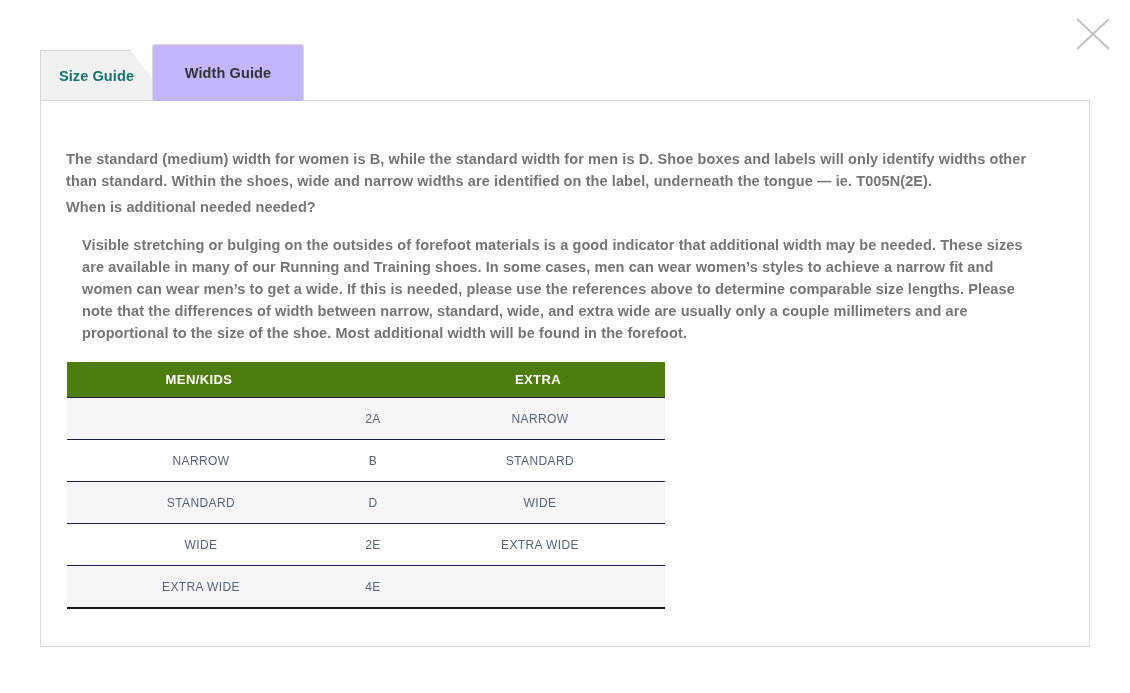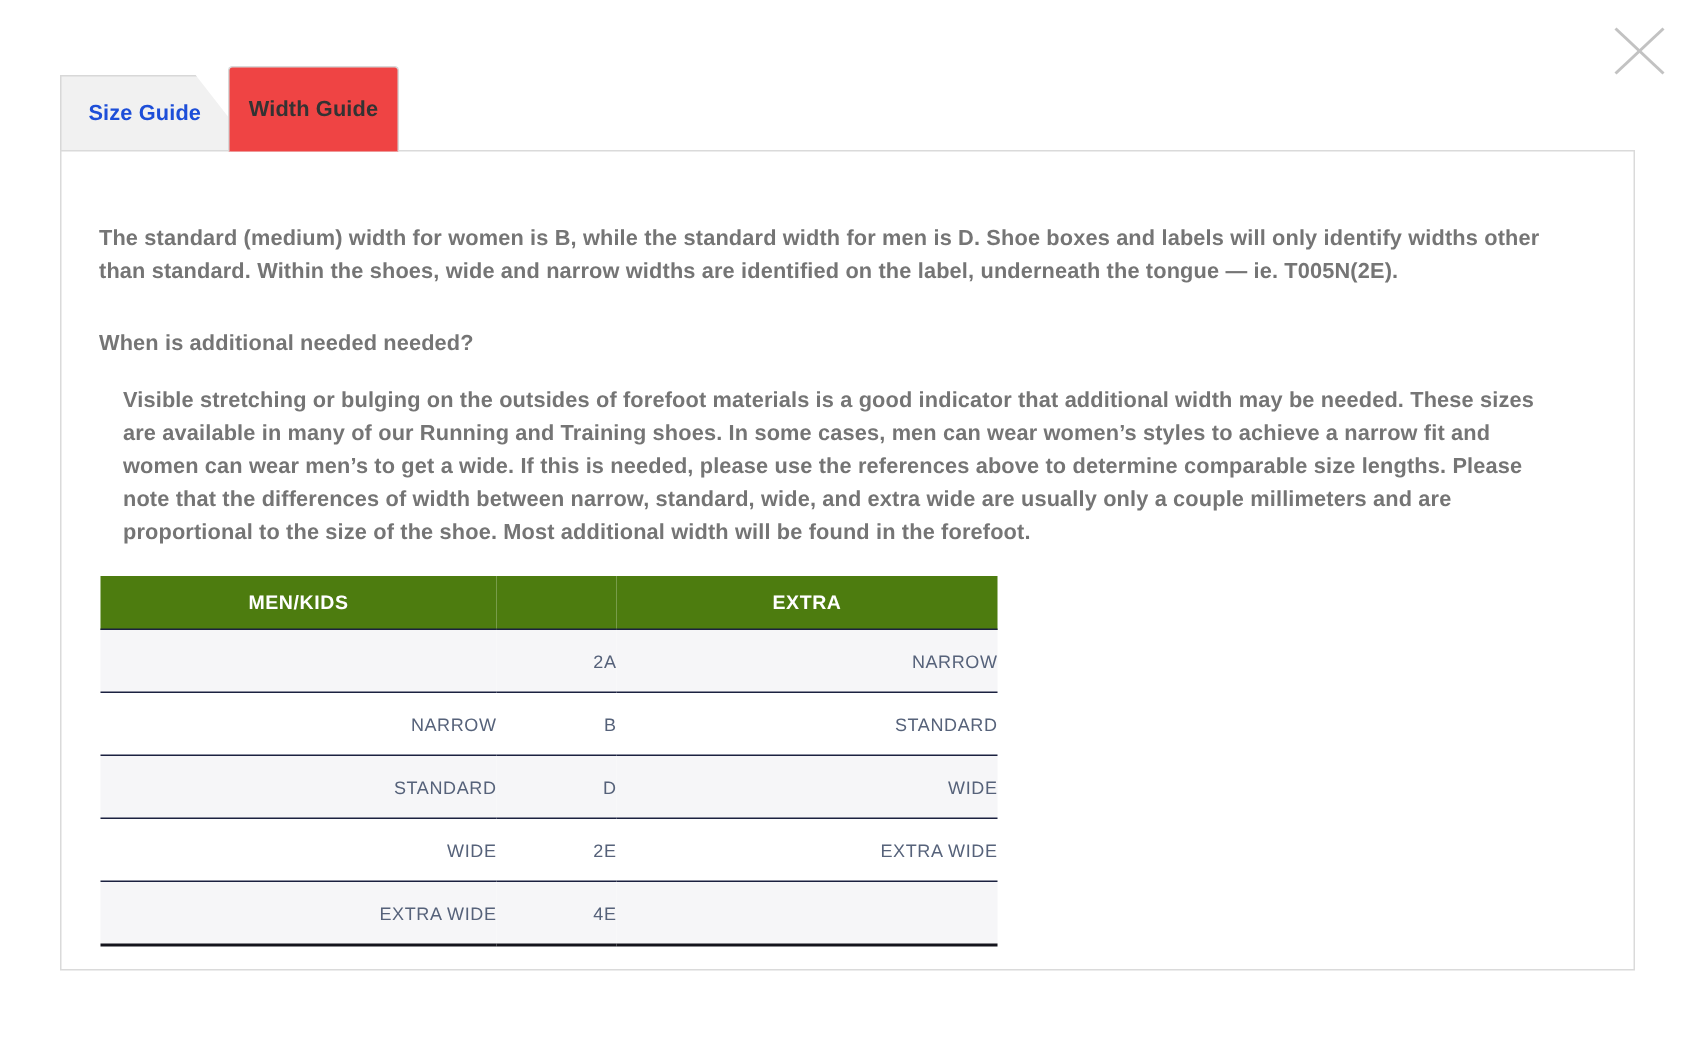--- a/index.html
+++ b/index.html
@@ -18,58 +18,58 @@
 
   
   .tab{
     position:absolute;box-sizing:border-box;
     display:flex;align-items:center;justify-content:center;
     font-size:14.5px;font-weight:bold;letter-spacing:.1px;cursor:pointer;
   }
   .tab-inactive{
     left:40px;top:50px;width:113px;height:50px;
     background:#f1f1f1;border:1px solid #d8d8d8;border-bottom:none;
-    color:#1d4ed8;
+    color:#0f766e;
     clip-path:polygon(0 0, 80% 0, 100% 58%, 100% 100%, 0 100%);
     z-index:1;
   }
   .tab-active{
-    left:152px;top:44px;width:114px;height:57px;
-    background:#ef4444;border:1px solid #d8d8d8;border-bottom:none;
+    left:152px;top:44px;width:152px;height:57px;
+    background:#c4b5fd;border:1px solid #d8d8d8;border-bottom:none;
     border-radius:3px 3px 0 0;color:#333333;z-index:3;
   }
 
   
   .panel{
     position:absolute;left:40px;top:100px;width:1050px;height:547px;
     box-sizing:border-box;border:1px solid #dadada;background:#ffffff;z-index:2;
   }
   .panel-inner{padding:47px 35px 0 25px;}
 
   .text-block{
     width:990px;color:#757575;font-size:14.5px;line-height:22px;
     font-weight:bold;letter-spacing:.1px;
   }
-  .para1{margin:0 0 26px 0;}
+  .para1{margin:0 0 4px 0;}
   .q-heading{margin:0;}
   .para2{margin:16px;}
 
   
   table.width-table{
     border-collapse:collapse;width:598px;margin:18px 0 0 1px;
     table-layout:fixed;
   }
   table.width-table thead th{
     background:#4d7c0f;color:#ffffff;font-size:13px;font-weight:bold;
     height:35px;letter-spacing:.4px;text-align:center;padding:0;
   }
   table.width-table thead tr{border-bottom:1px solid #1b2140;}
   table.width-table tbody td{
     height:41px;font-size:12px;font-weight:normal;color:#56627a;
-    letter-spacing:.4px;text-align:right;padding:0 0 0 4px;
+    letter-spacing:.4px;text-align:center;padding:0 0 0 4px;
   }
   table.width-table tbody tr{border-bottom:1px solid #1b2140;}
   table.width-table tbody tr:nth-child(odd){background:#f6f6f8;}
   table.width-table tbody tr:nth-child(even){background:#ffffff;}
   table.width-table tbody tr:last-child{border-bottom:2px solid #14141c;}
 </style>
 </head>
 <body>
 
 <button class="close-btn" aria-label="Close">

